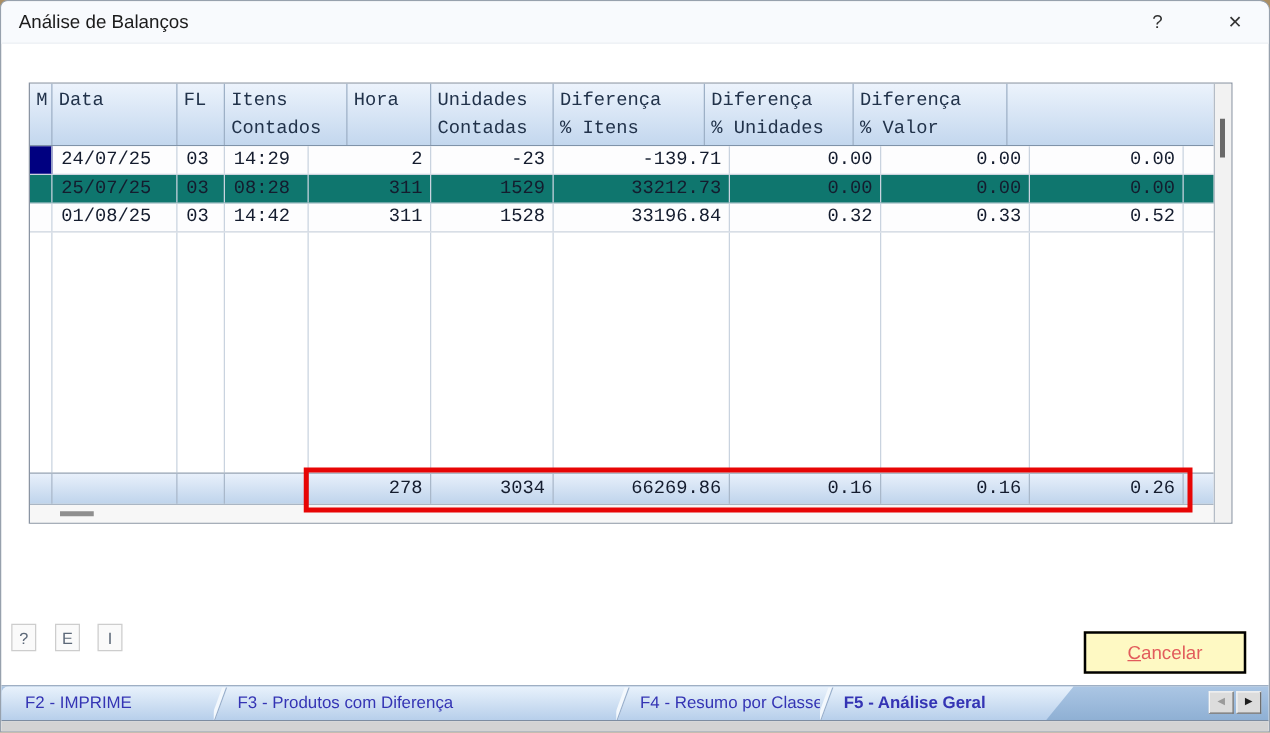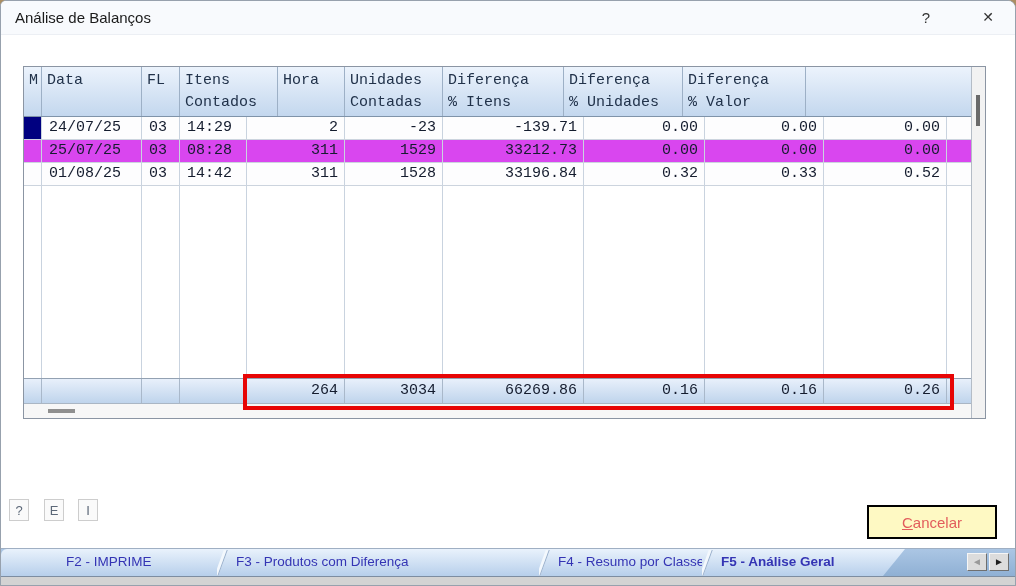--- a/index.html
+++ b/index.html
@@ -45,21 +45,21 @@
     padding:3px 2px 0 5px;
     font-family:"Liberation Mono",monospace;font-size:15px;line-height:22px;
     color:#21324a;white-space:pre-line;overflow:hidden;flex:0 0 auto;
   }
   .hfill{flex:1 1 auto;border-right:none;}
   .rows{flex:0 0 auto;}
   .trow{
     display:flex;height:23px;box-sizing:border-box;
     border-bottom:1px solid #ccd4de;background:#fdfdfe;
   }
-  .trow.alt{background:#d946ef;}
+  .trow.alt{background:#0f766e;}
   .tcell{
     box-sizing:border-box;border-right:1px solid #c9d3df;
     font-family:"Liberation Mono",monospace;font-size:15px;line-height:22px;
     color:#141c2e;padding:0 4px 0 7px;overflow:hidden;white-space:pre;
     flex:0 0 auto;
   }
   .tcell.num{text-align:right;padding:0 6px 0 2px;}
   .tcell.sel{background:#000080;}
   .tfill{flex:1 1 auto;}
   .ghost{flex:1 1 auto;display:flex;min-height:0;}
@@ -105,21 +105,20 @@
     position:absolute;left:0;right:0;bottom:8px;height:27px;
     background:linear-gradient(180deg,#abc6e4 0%,#8fb0d4 100%);
     border-top:1px solid #9fafc3;border-bottom:1px solid #7d8da1;
     box-sizing:content-box;
   }
   .tabs-light{
     position:absolute;left:0;top:0;bottom:0;width:858px;display:flex;
     background:linear-gradient(180deg,#e9f2fc 0%,#b7cfeb 100%);
     clip-path:polygon(0 0,100% 0,calc(100% - 22px) 100%,0 100%);
     border-top-left-radius:6px;
-    padding-left:46px;
   }
   .tab{
     position:relative;box-sizing:border-box;padding-left:19px;
     font-size:13.5px;line-height:26px;color:#3434b4;
     white-space:nowrap;overflow:hidden;flex:0 0 auto;
   }
   .tab + .tab::before{
     content:"";position:absolute;left:2px;top:1px;bottom:0;width:3px;
     background:#f3f8fd;border-right:1px solid #98afcc;
     transform:skewX(-20deg);
@@ -214,21 +213,21 @@
           <div class="gcell num" style="width: 141px;"></div>
           <div class="gcell num" style="width: 121px;"></div>
           <div class="gcell num" style="width: 119px;"></div>
           <div class="gcell num" style="width: 123px;"></div>
         </div>
       <div class="totals">
           <div class="tocell" style="width: 18px;"></div>
           <div class="tocell" style="width: 100px;"></div>
           <div class="tocell" style="width: 38px;"></div>
           <div class="tocell" style="width: 67px;"></div>
-          <div class="tocell num" style="width: 98px;">264</div>
+          <div class="tocell num" style="width: 98px;">278</div>
           <div class="tocell num" style="width: 98px;">3034</div>
           <div class="tocell num" style="width: 141px;">66269.86</div>
           <div class="tocell num" style="width: 121px;">0.16</div>
           <div class="tocell num" style="width: 119px;">0.16</div>
           <div class="tocell num" style="width: 123px;">0.26</div>
         </div>
       <div class="hscroll">
         <div class="hthumb"></div>
       </div>
     </div>

